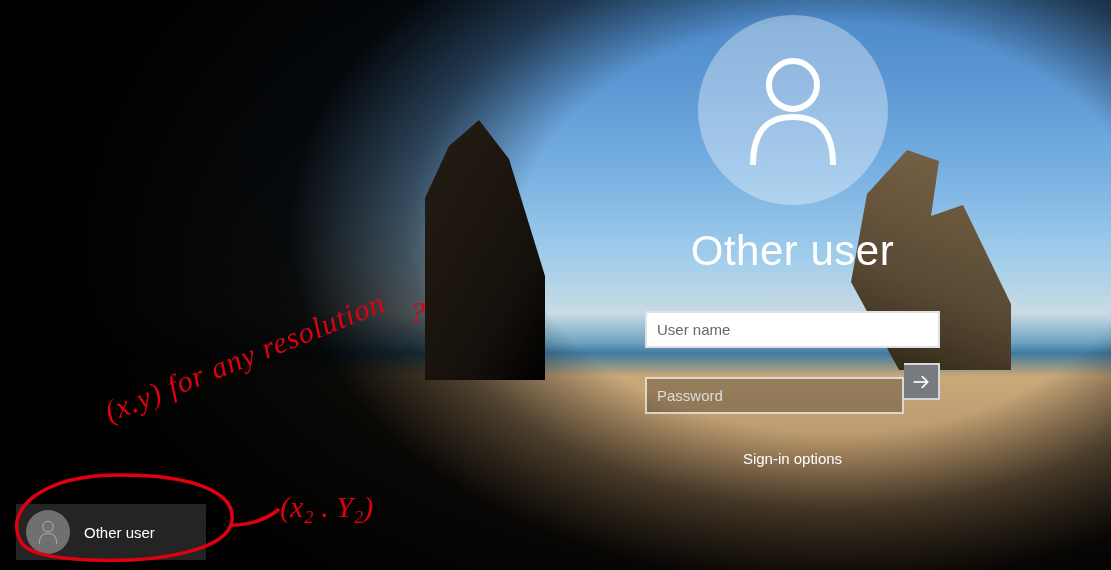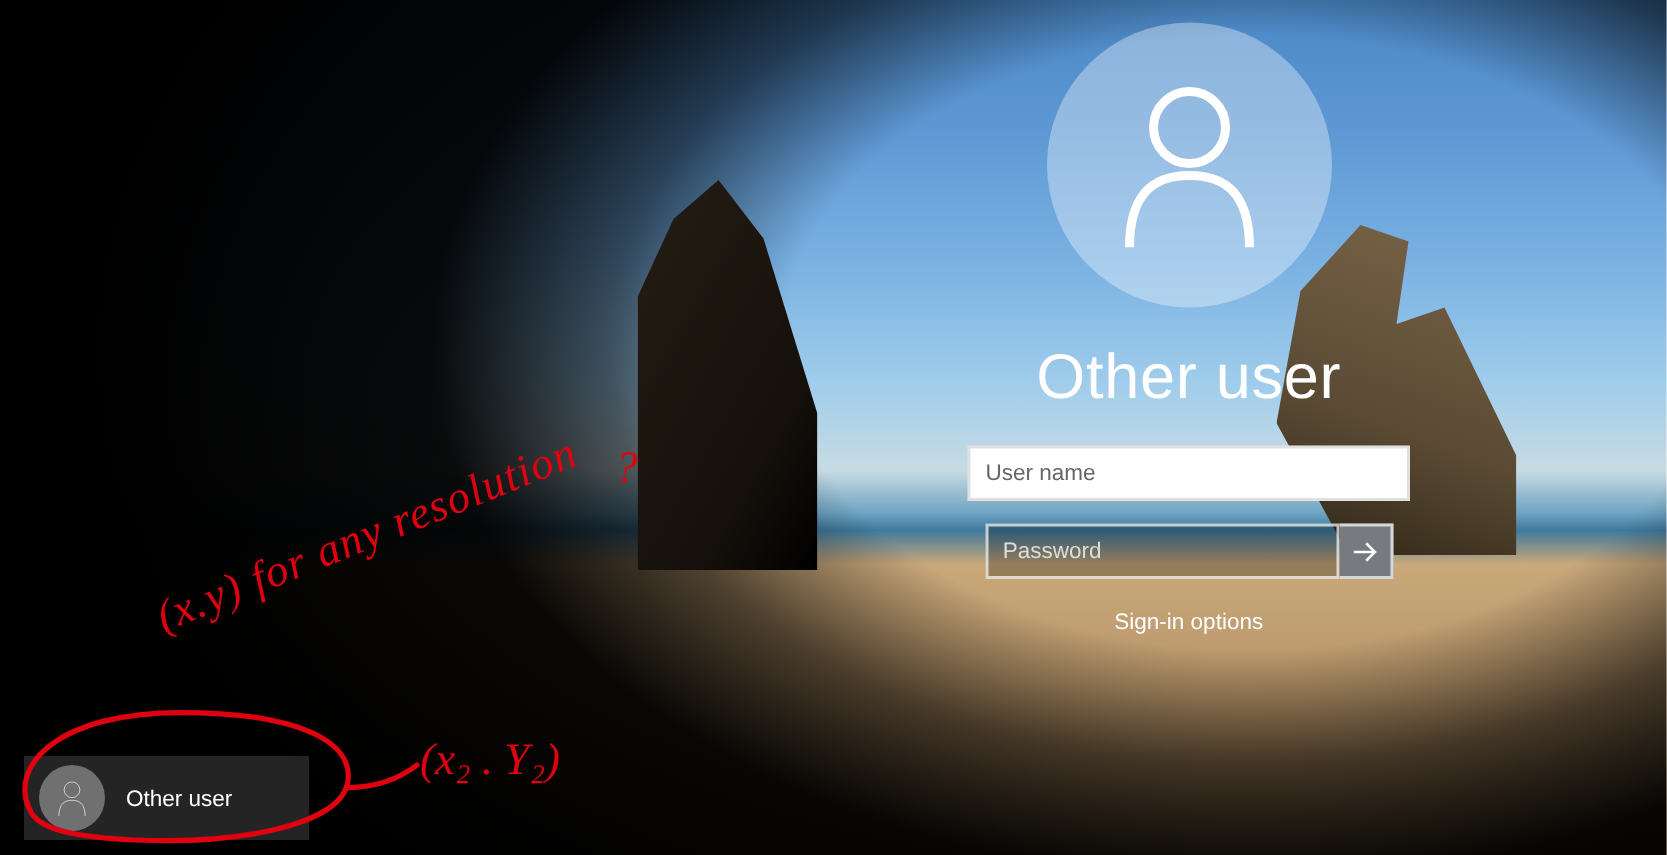--- a/index.html
+++ b/index.html
@@ -56,43 +56,43 @@
 
   .title {
     font-size: 42px; font-weight: 300; letter-spacing: 0.5px;
     margin-top: 22px; margin-bottom: 22px; color: #fff;
   }
 
   .field {
     width: 295px; height: 37px; margin-bottom: 15px;
     background: #fff; border: 2px solid rgba(0,0,0,0.12);
     color: #555; font-size: 15px; padding: 0 10px;
-    display: flex; align-items: center;
+    display: flex; align-items: center; margin-top: 14px;
   }
   .field input {
     border: none; outline: none; width: 100%; height: 100%;
     font-size: 15px; color: #222; background: transparent;
     font-family: inherit;
   }
   .field input::placeholder { color: #666; }
 
-  .pw-row { display: flex; width: 272px; margin-bottom: 20px; }
+  .pw-row { display: flex; width: 295px; margin-bottom: 20px; }
   .pw-row .field { flex: 1; margin-bottom: 0; background: rgba(0,0,0,0.25); border: 2px solid rgba(255,255,255,0.7); }
   .pw-row .field input { color: #fff; }
   .pw-row .field input::placeholder { color: #ddd; }
   .submit {
     width: 36px; height: 37px; background: #777a7e;
     display: flex; align-items: center; justify-content: center;
     border: 2px solid rgba(255,255,255,0.7); border-left: none;
     cursor: pointer;
   }
   .submit svg { width: 20px; height: 20px; stroke: #fff; stroke-width: 2; fill: none; }
 
   .signin-opts {
-    font-size: 15px; color: #fff; cursor: pointer;
+    font-size: 15px; color: #fff; cursor: pointer; margin-top: 16px;
   }
 
   
   .user-tile {
     position: absolute; left: 16px; bottom: 10px;
     width: 190px; height: 56px; padding-left: 10px;
     background: rgba(255,255,255,0.14);
     display: flex; align-items: center; gap: 14px;
     cursor: pointer;
   }

